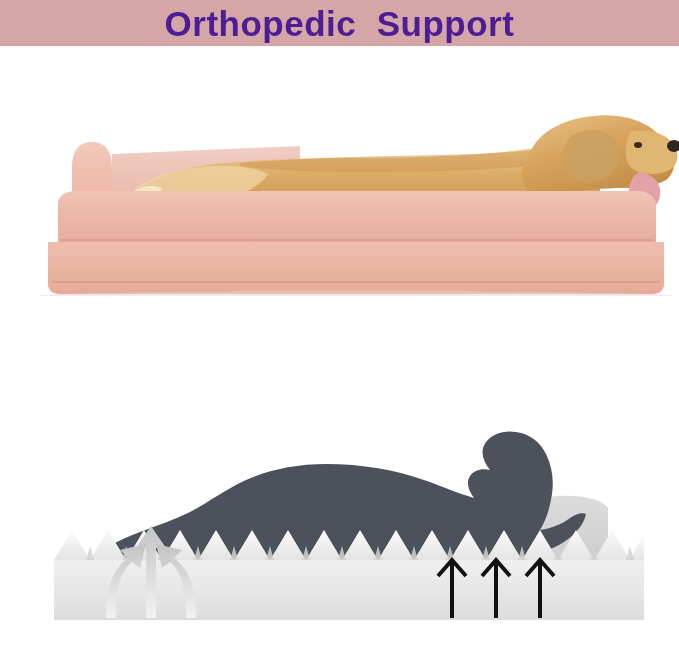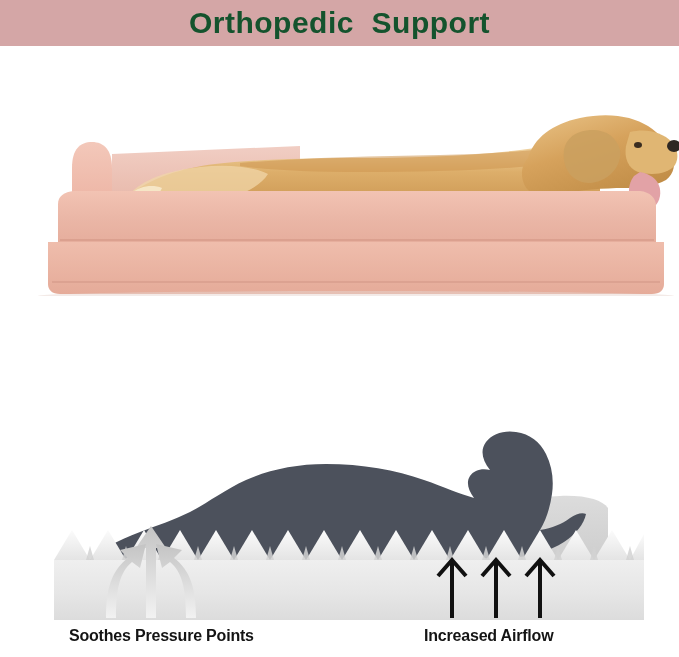--- a/index.html
+++ b/index.html
@@ -23,22 +23,22 @@
   .header-band {
     position: absolute;
     left: 0; top: 0;
     width: 679px; height: 46px;
     background: #d4a6a6;
     display: flex;
     align-items: center;
     justify-content: center;
   }
   .header-title {
-    color: #14532d;
-    font-size: 30px;
+    color: #4c1d95;
+    font-size: 35px;
     font-weight: bold;
     letter-spacing: 0.5px;
     font-family: "Liberation Sans", sans-serif;
     white-space: pre;
     line-height: 1;
   }
 
   
   .photo-area {
     position: absolute;
@@ -363,18 +363,14 @@
         <line x1="452" y1="206" x2="452" y2="148"></line>
         <polyline points="438,164 452,148 466,164" stroke-width="4"></polyline>
         <line x1="496" y1="206" x2="496" y2="148"></line>
         <polyline points="482,164 496,148 510,164" stroke-width="4"></polyline>
         <line x1="540" y1="206" x2="540" y2="148"></line>
         <polyline points="526,164 540,148 554,164" stroke-width="4"></polyline>
       </g>
     </svg>
   </div>
 
-  <div class="caption-row">
-    <div class="caption caption-left">Soothes Pressure Points</div>
-    <div class="caption caption-right">Increased Airflow</div>
-  </div>
 
 </div>
 
 </body></html>

